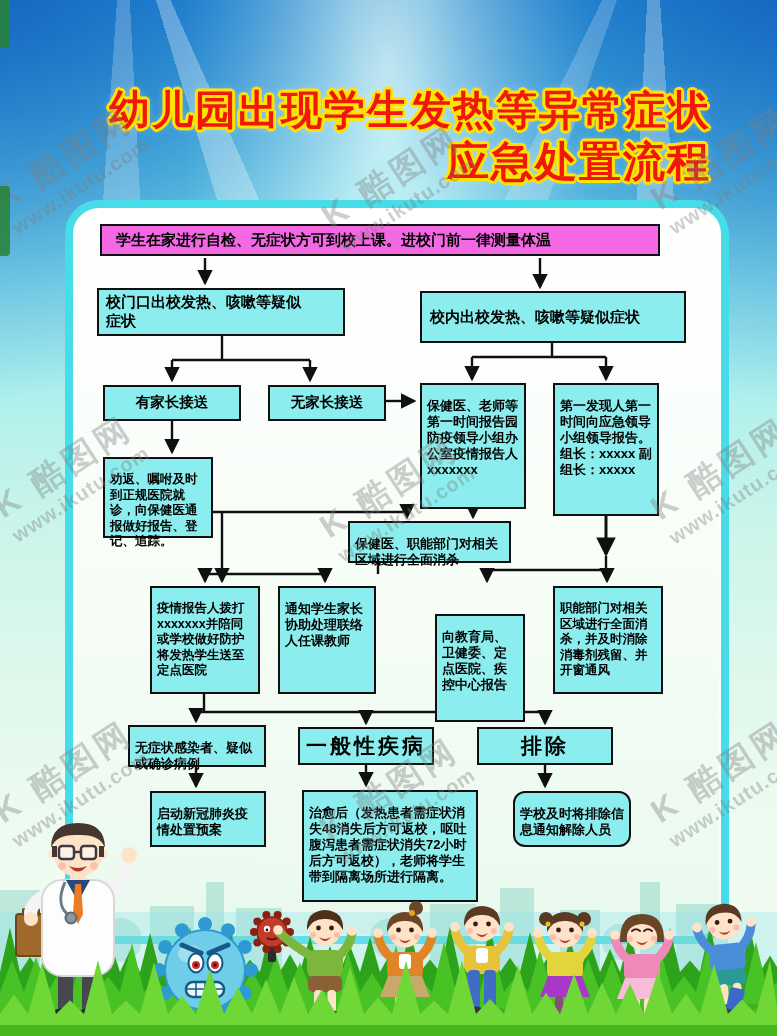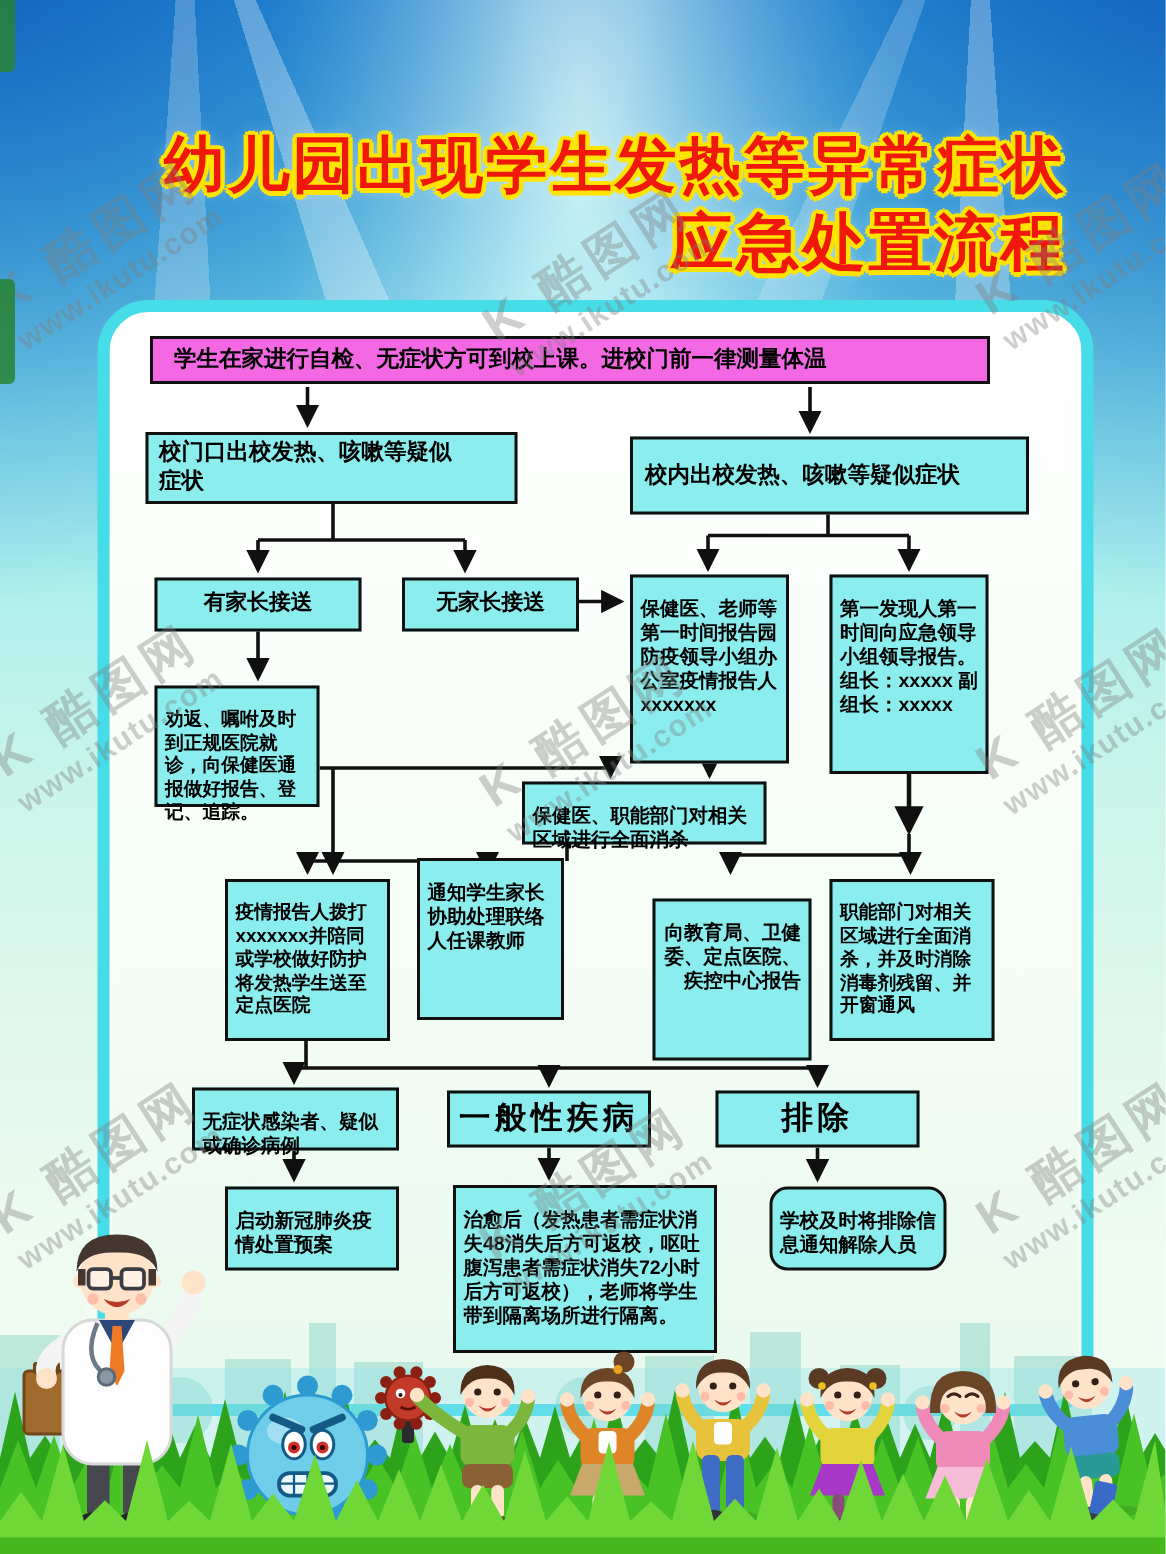--- a/index.html
+++ b/index.html
@@ -34,22 +34,22 @@
     padding-left:14px;font-size:15px;z-index:22;}
   #b-gate{left:97px;top:288px;width:248px;height:48px;font-size:15px;padding:3px 34px 18px 7px;}
   #b-inschool{left:420px;top:291px;width:266px;height:52px;font-size:15px;display:flex;align-items:center;padding-left:8px;}
   #b-withparent{left:103px;top:385px;width:138px;height:32px;}
   #b-withoutparent{left:268px;top:385px;width:118px;height:32px;}
   #b-reportoffice{left:420px;top:383px;width:106px;height:126px;}
   #b-firstfinder{left:553px;top:383px;width:106px;height:133px;}
   #b-persuade{left:103px;top:457px;width:110px;height:81px;font-size:12.5px;}
   #b-isolate{left:348px;top:521px;width:163px;height:42px;}
   #b-dial{left:150px;top:586px;width:110px;height:108px;font-size:12.5px;}
-  #b-notify{left:278px;top:572px;width:98px;height:108px;}
-  #b-gov{left:435px;top:599px;width:106px;height:108px;text-align:right;}
+  #b-notify{left:278px;top:586px;width:98px;height:108px;}
+  #b-gov{left:435px;top:614px;width:90px;height:108px;}
   #b-disinfect{left:553px;top:586px;width:110px;height:108px;font-size:12.5px;}
   #b-asym{left:128px;top:725px;width:138px;height:42px;}
   #b-general{left:298px;top:727px;width:136px;height:38px;}
   #b-exclude{left:477px;top:727px;width:136px;height:38px;}
   #b-plan{left:150px;top:791px;width:116px;height:56px;}
   #b-cured{left:302px;top:790px;width:176px;height:112px;}
   #b-clear{left:513px;top:791px;width:118px;height:56px;border-radius:12px;}
   .arrows{position:absolute;left:0;top:0;z-index:21;pointer-events:none;}
   
   .wm{position:absolute;z-index:40;width:230px;transform:rotate(-33deg);color:rgba(125,125,125,.38);

